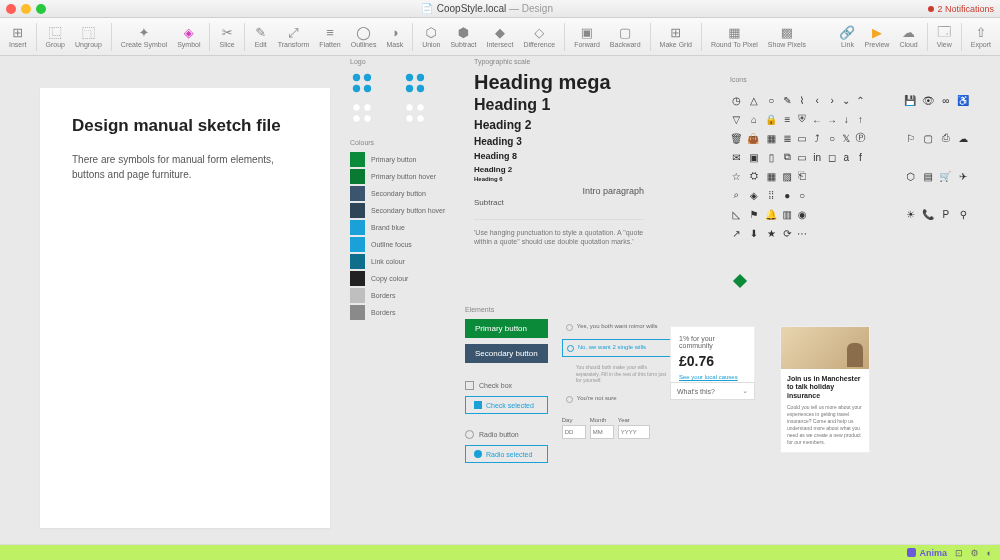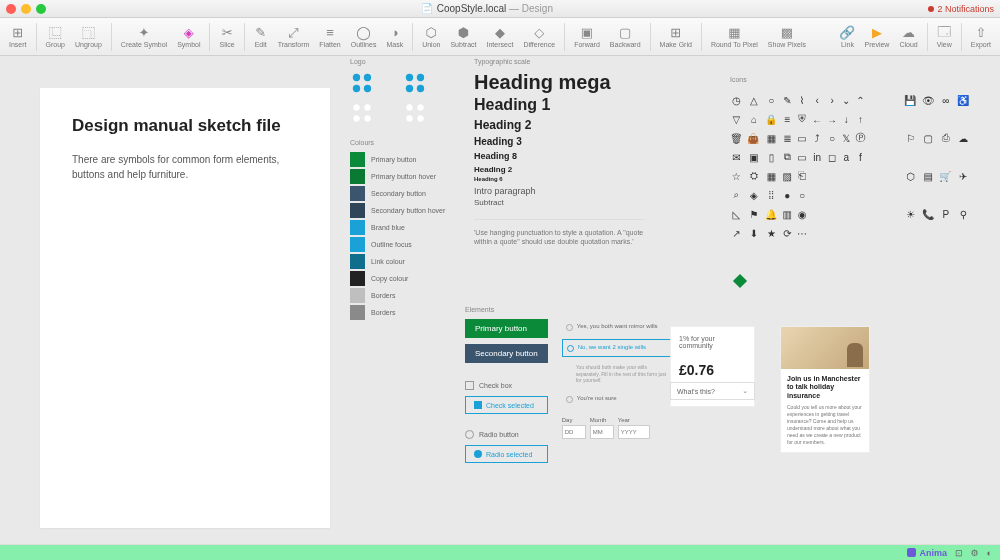--- a/index.html
+++ b/index.html
@@ -48,21 +48,21 @@
   .swatch .sl{font-size:7px;color:#666;}
 
   .col-type{width:170px;}
   .hmega{font-size:20px;font-weight:700;color:#222;margin-bottom:2px;}
   .h1{font-size:16px;font-weight:700;color:#222;margin-bottom:4px;}
   .h2{font-size:12px;font-weight:700;color:#222;margin-bottom:4px;}
   .h3{font-size:10px;font-weight:700;color:#222;margin-bottom:4px;}
   .h4{font-size:9px;font-weight:700;color:#222;margin-bottom:4px;}
   .h5{font-size:8px;font-weight:700;color:#222;margin-bottom:2px;}
   .h6{font-size:6px;font-weight:700;color:#222;margin-bottom:4px;}
-  .intro{font-size:9px;color:#555;margin-bottom:2px;}
+  .intro{font-size:9px;color:#555;margin-bottom:2px;text-align:right;}
   .para{font-size:8px;color:#555;margin-bottom:12px;}
   .quote{font-size:7px;color:#777;line-height:1.3;border-top:1px solid #ddd;padding-top:8px;}
 
   
   .elements{position:absolute;left:465px;top:250px;width:300px;}
   .el-row{display:flex;gap:14px;}
   .el-col{display:flex;flex-direction:column;gap:6px;}
   .btn{padding:5px 10px;font-size:8px;border-radius:0;color:#fff;display:inline-block;}
   .btn-primary{background:#0b8a3a;}
   .btn-secondary{background:#3b556f;}
@@ -82,21 +82,21 @@
 
   .date-row{display:flex;gap:4px;margin-top:4px;}
   .date-row .df{display:flex;flex-direction:column;gap:2px;}
   .date-row .df label{font-size:6px;color:#666;}
   .date-row .df input{width:24px;height:14px;border:1px solid #ccc;font-size:6px;padding:1px 2px;}
   .date-row .df.y input{width:32px;}
 
   
   .reward{position:absolute;left:670px;top:270px;width:85px;background:#fff;padding:8px;border:1px solid #eee;font-size:7px;}
   .reward .pct{color:#666;}
-  .reward .amt{font-size:14px;font-weight:600;color:#222;margin:13px 0;}
+  .reward .amt{font-size:14px;font-weight:600;color:#222;margin:4px 0;}
   .reward a{color:#1aa1d8;font-size:6px;text-decoration:underline;cursor:pointer;}
   .dropdown{margin-top:6px;border:1px solid #ddd;padding:4px 6px;font-size:7px;color:#666;display:flex;justify-content:space-between;align-items:center;background:#fff;}
   .dropdown::after{content:"⌄";color:#888;}
 
   
   .promo{position:absolute;left:780px;top:270px;width:90px;background:#fff;border:1px solid #eee;font-size:6px;display:flex;flex-direction:column;}
   .promo .img{height:42px;background:linear-gradient(135deg,#e8d5b0,#c4a77a);position:relative;}
   .promo .img::after{content:"";position:absolute;right:6px;bottom:2px;width:16px;height:24px;background:#8a6d4a;border-radius:6px 6px 0 0;}
   .promo .body{padding:6px;}
   .promo h4{font-size:7px;font-weight:700;color:#222;margin-bottom:4px;line-height:1.2;}
@@ -104,21 +104,21 @@
 
   
   .icons-area{position:absolute;left:730px;top:20px;width:240px;}
   .igrid{display:grid;grid-template-columns:repeat(12,1fr);gap:5px 5px;font-size:10px;color:#333;margin-top:4px;}
   .igrid.g2{grid-template-columns:repeat(6,1fr);width:100px;}
   .isplit{display:flex;gap:24px;}
   .igrid span{display:flex;align-items:center;justify-content:center;height:14px;}
   .diamond{position:absolute;left:735px;top:220px;width:10px;height:10px;background:#0b8a3a;transform:rotate(45deg);}
 
   
-  .bottombar{height:16px;background:#86efac;border-top:1px solid #ddd;display:flex;align-items:center;justify-content:flex-end;padding:0 8px;gap:8px;font-size:9px;color:#666;}
+  .bottombar{height:16px;background:#bef264;border-top:1px solid #ddd;display:flex;align-items:center;justify-content:flex-end;padding:0 8px;gap:8px;font-size:9px;color:#666;}
   .anima{color:#6b5bd8;font-weight:600;display:flex;align-items:center;gap:3px;}
   .anima::before{content:"";width:9px;height:9px;background:#6b5bd8;border-radius:2px;}
 </style>
 </head>
 <body>
 
 <div class="titlebar">
   <div class="traffic">
     <span class="t-red"></span>
     <span class="t-yel"></span>
@@ -295,21 +295,21 @@
         <span class="tico">⇧</span>
       </div>
       <div class="lbl">Export</div>
     </div>
 </div>
 
 <div class="canvas">
 
   <div class="info-card">
     <h1>Design manual sketch file</h1>
-    <p>There are symbols for common form elements, buttons and help furniture.</p>
+    <p>There are symbols for manual form elements, buttons and page furniture.</p>
   </div>
 
   <div class="ds">
     <div class="col-logo">
       <span class="sec-label">Logo</span>
       <div class="logos">
         <div class="logo">
             <svg viewBox="0 0 24 24">
               <g fill="#1aa1d8">
                 <circle cx="6" cy="6" r="4"></circle>

